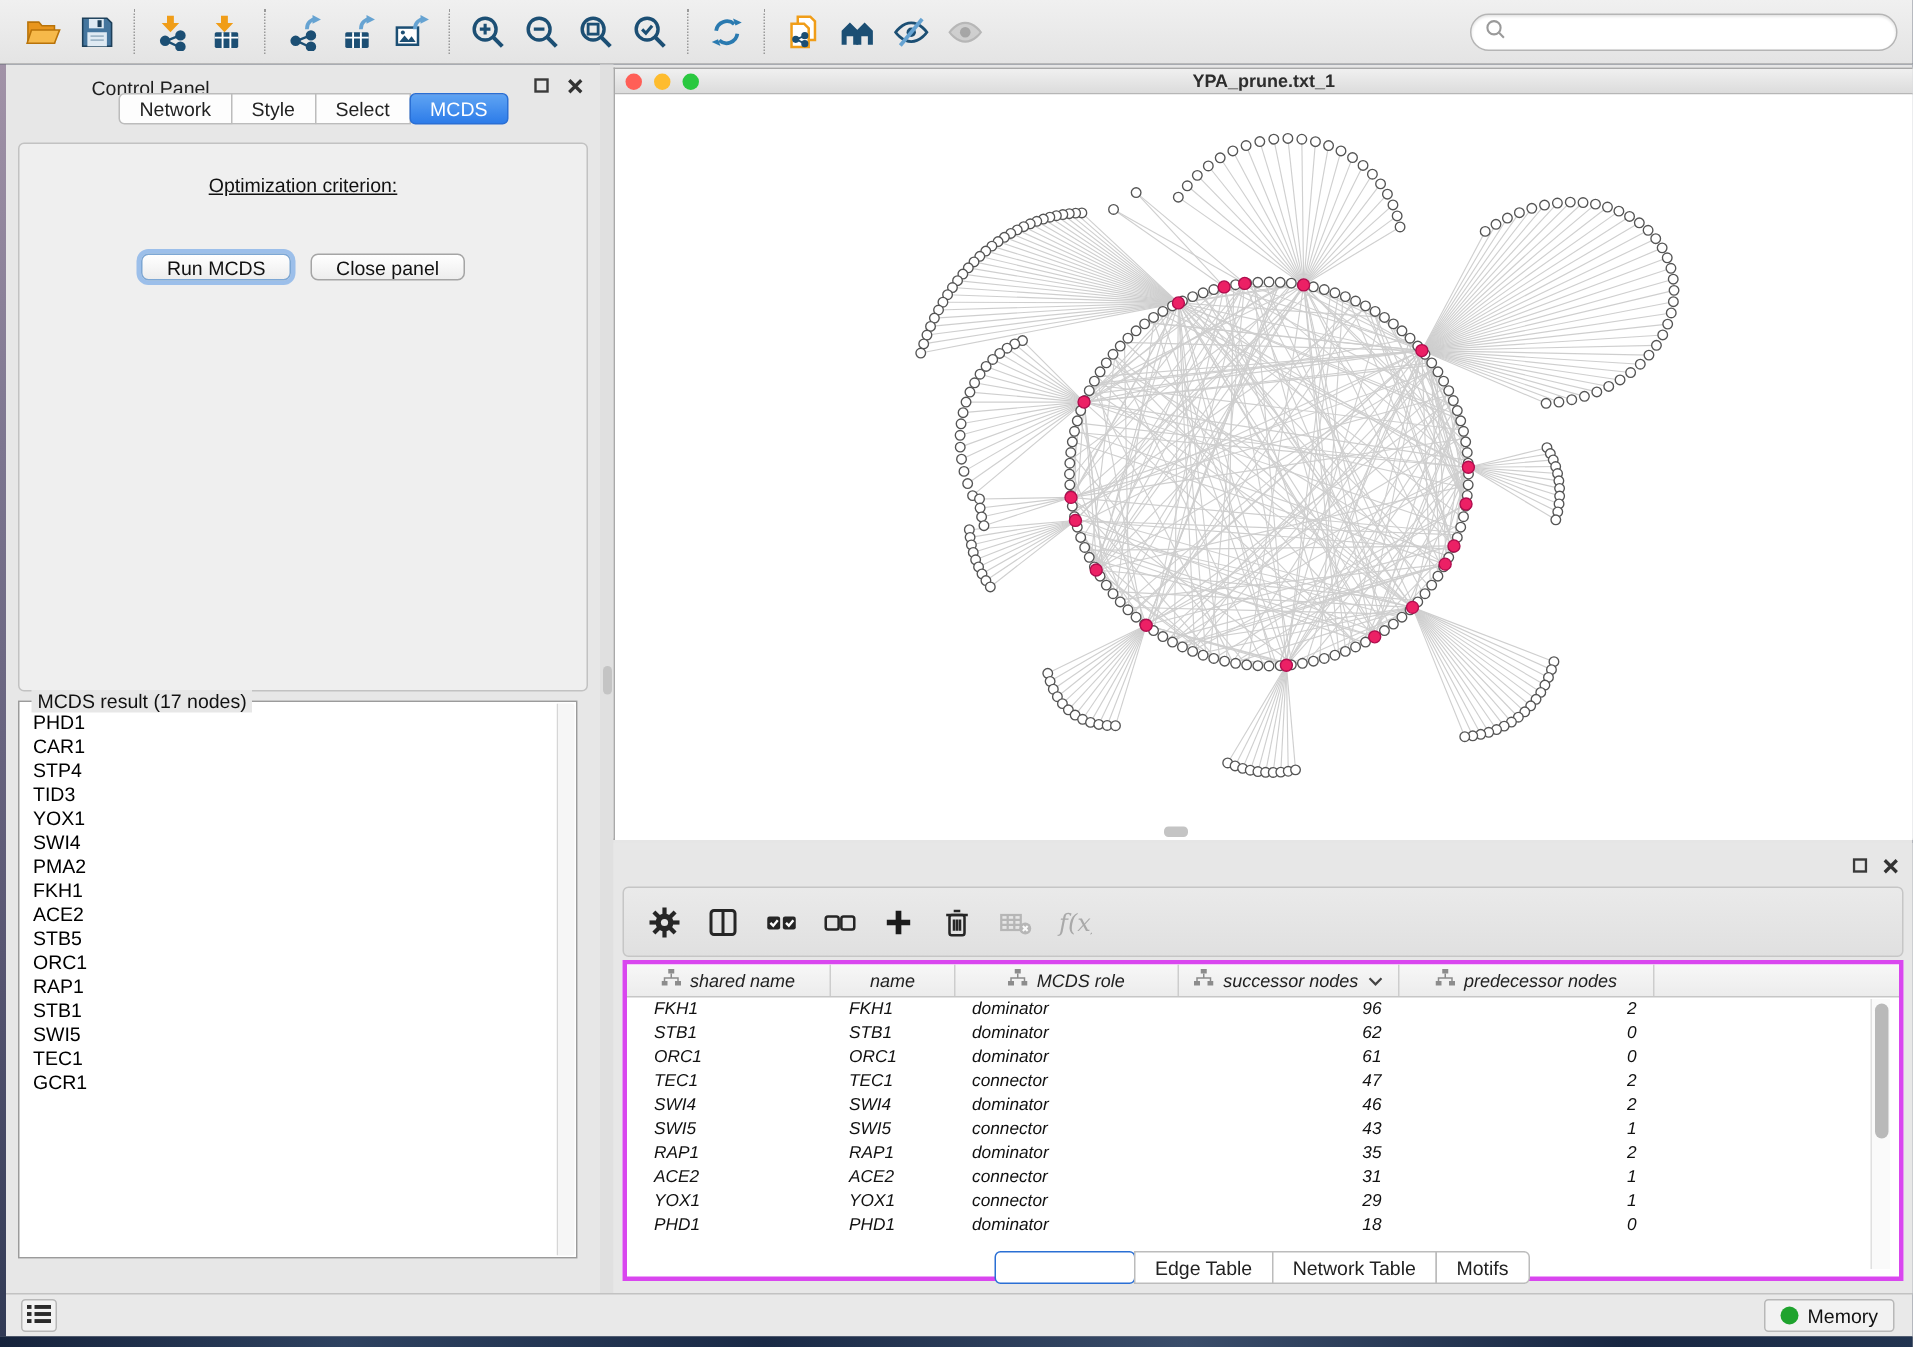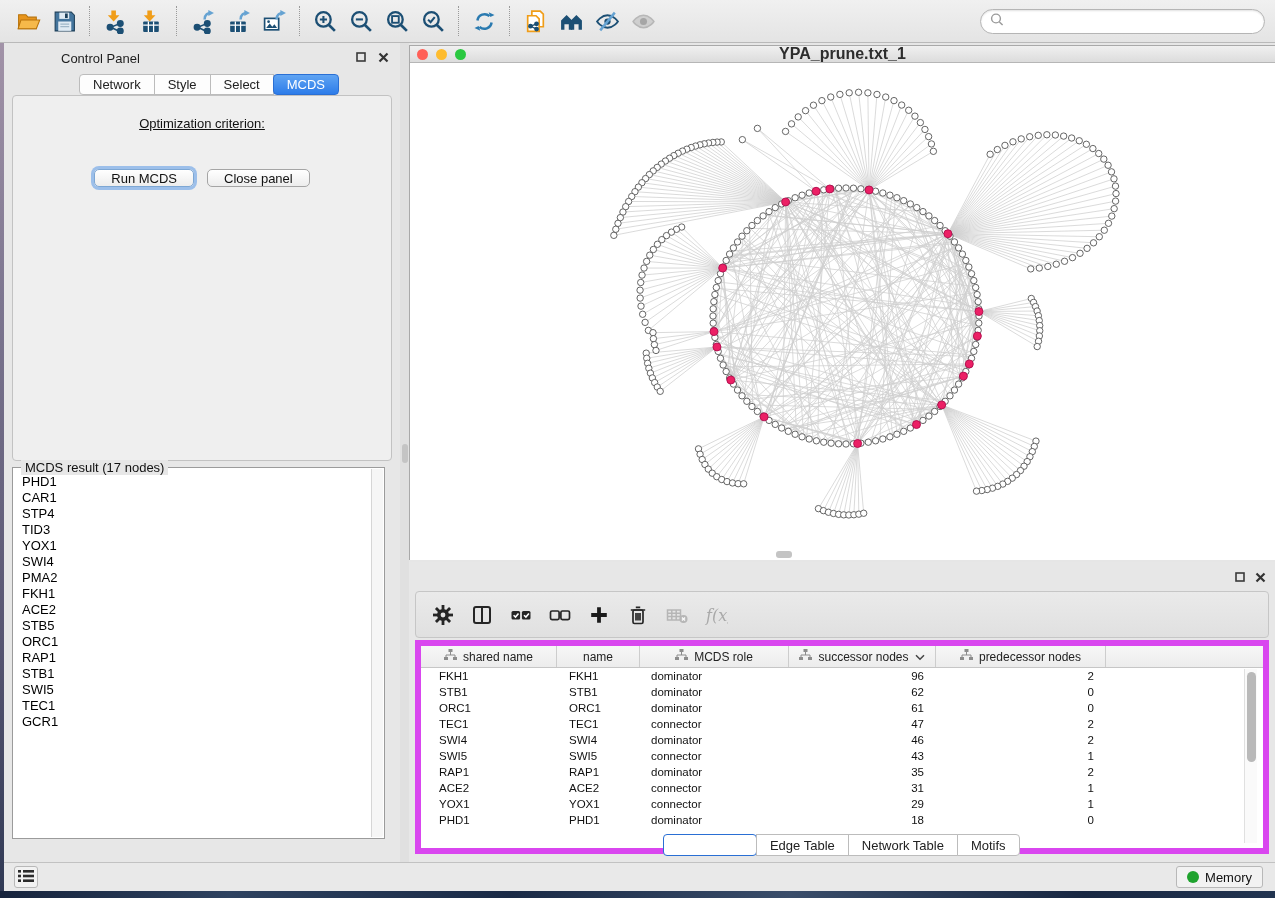--- a/index.html
+++ b/index.html
@@ -26,21 +26,21 @@
   .searchbox { margin-left:auto; width:285px; height:25px; background:#fff; border:1px solid #b5b5b5;
     border-radius:13px; display:flex; align-items:center; padding:0 9px; box-shadow:inset 0 1px 2px rgba(0,0,0,.12); }
   .searchbox input { border:none; outline:none; flex:1; font-size:12px; background:transparent; margin-left:5px; }
 
   
   .rightbg { left:400px; top:43px; width:875px; height:819px; background:#e6e6e6; }
   .cp { left:4px; top:43px; width:396px; height:819px; background:#e7e7e7; }
   .panel-title { font-size:13px; color:#1e1e1e; }
   .cp .panel-title { position:absolute; left:10px; top:8px;margin-left:47px; }
   .winbtn { position:absolute; top:7px; width:14px; height:14px; display:flex; align-items:center; justify-content:center; background:transparent; border:none; }
-  .cp-tabs { position:absolute; left:76px; top:31px; display:flex; }
+  .cp-tabs { position:absolute; left:76px; top:19px; display:flex; }
   .tab { height:21px; padding:0 13px; background:#fdfdfd; border:1px solid #bcbcbc; margin-left:-1px;
     font-size:13px; color:#222; display:flex; align-items:center; }
   .tab:first-child { border-radius:4px 0 0 4px; }
   .tab:last-child { border-radius:0 4px 4px 0; }
   .tab.active { background:linear-gradient(180deg,#5fa4f3,#2d7ce9); border-color:#2a6fd4; color:#fff; border-radius:4px; }
   .cp-box { position:absolute; left:8px; top:52px; width:380px; height:366px; background:#efefef;
     border:1px solid #c2c2c2; border-radius:4px; }
   .crit-label { position:absolute; left:0; width:100%; top:20px; text-align:center; font-size:13px; color:#111;text-decoration:underline; }
   .dropdown { position:absolute; left:36px; top:41px; width:312px; height:23px; background:#fff;
     border:1px solid #ababab; border-radius:4px; display:flex; align-items:center; font-size:13px; color:#111; }
@@ -63,32 +63,32 @@
   .vdiv-handle { position:absolute; left:401.5px; top:444px; width:6px; height:19px; background:#c4c4c4; border-radius:3px; }
   .hdiv-handle { position:absolute; left:776px; top:551px; width:16px; height:7px; background:#c4c4c4; border-radius:3px; }
 
   
   .netwin { left:409px; top:45px; width:866px; height:515px; border:1px solid #a9a9a9; border-right:none; background:#fff; }
   .net-titlebar { position:absolute; left:0; top:0; width:100%; height:17px;
     background:linear-gradient(180deg,#f0f0f0,#dcdcdc); border-bottom:1px solid #b6b6b6;
     display:flex; align-items:center; }
   .lights { display:flex; gap:8px; margin-left:7px; }
   .light { width:11px; height:11px; border-radius:50%; border:none; }
-  .net-title { position:absolute; left:0; width:100%; text-align:center; font-size:16px; font-weight:bold; color:#2d2d2d; }
+  .net-title { position:absolute; left:0; width:100%; text-align:center; font-size:12px; font-weight:bold; color:#2d2d2d; }
   .net-canvas { position:absolute; left:0; top:17px; width:865px; height:497px; background:#fff; }
 
   
   .tp { left:409px; top:562px; width:866px; height:300px; background:#e7e7e7; }
   .tp .panel-title { position:absolute; left:12px; top:8px;margin-top:28px; }
   .tp-toolbar { position:absolute; left:6px; top:29px; width:854px; height:47px;
     background:linear-gradient(180deg,#eaeaea,#e0e0e0); border:1px solid #c6c6c6; border-radius:4px;
     display:flex; align-items:center; padding-left:12px; gap:9px; }
   .tp-btn { width:30px; height:30px; border:none; background:transparent; display:flex; align-items:center; justify-content:center; }
   .tp-btn svg { width:24px; height:24px; }
-  .tp-table { position:absolute; left:6px; top:78px; width:854px; height:214px; background:#fff; border:6px solid #d946ef; }
+  .tp-table { position:absolute; left:6px; top:78px; width:854px; height:214px; background:#fff; border:3px solid #d946ef;font-style:italic; }
   .thead { display:flex; height:22px; background:linear-gradient(180deg,#f7f7f7,#ececec); border-bottom:1px solid #c6c6c6; }
   .th { display:flex; align-items:center; justify-content:center; gap:6px; font-size:12px; color:#222;
     border-right:1px solid #cdcdcd; }
   .trow { display:flex; height:16px; }
   .td { font-size:11.5px; color:#111; line-height:16px; white-space:nowrap; overflow:hidden; }
   .td.num { text-align:right; padding-right:12px; }
   .tp-scroll { position:absolute; top:23px; right:6px; bottom:5px; width:13px; background:#fafafa; border-left:1px solid #e0e0e0; }
   .tp-thumb { position:absolute; left:1.5px; top:3px; width:9px; height:90px; background:#b9b9b9; border-radius:5px; }
   .tp-tabs { position:absolute; left:0; top:272px; width:100%; display:flex; justify-content:center; }
   .tp-tabs .tab { height:22px; background:#fff; }

